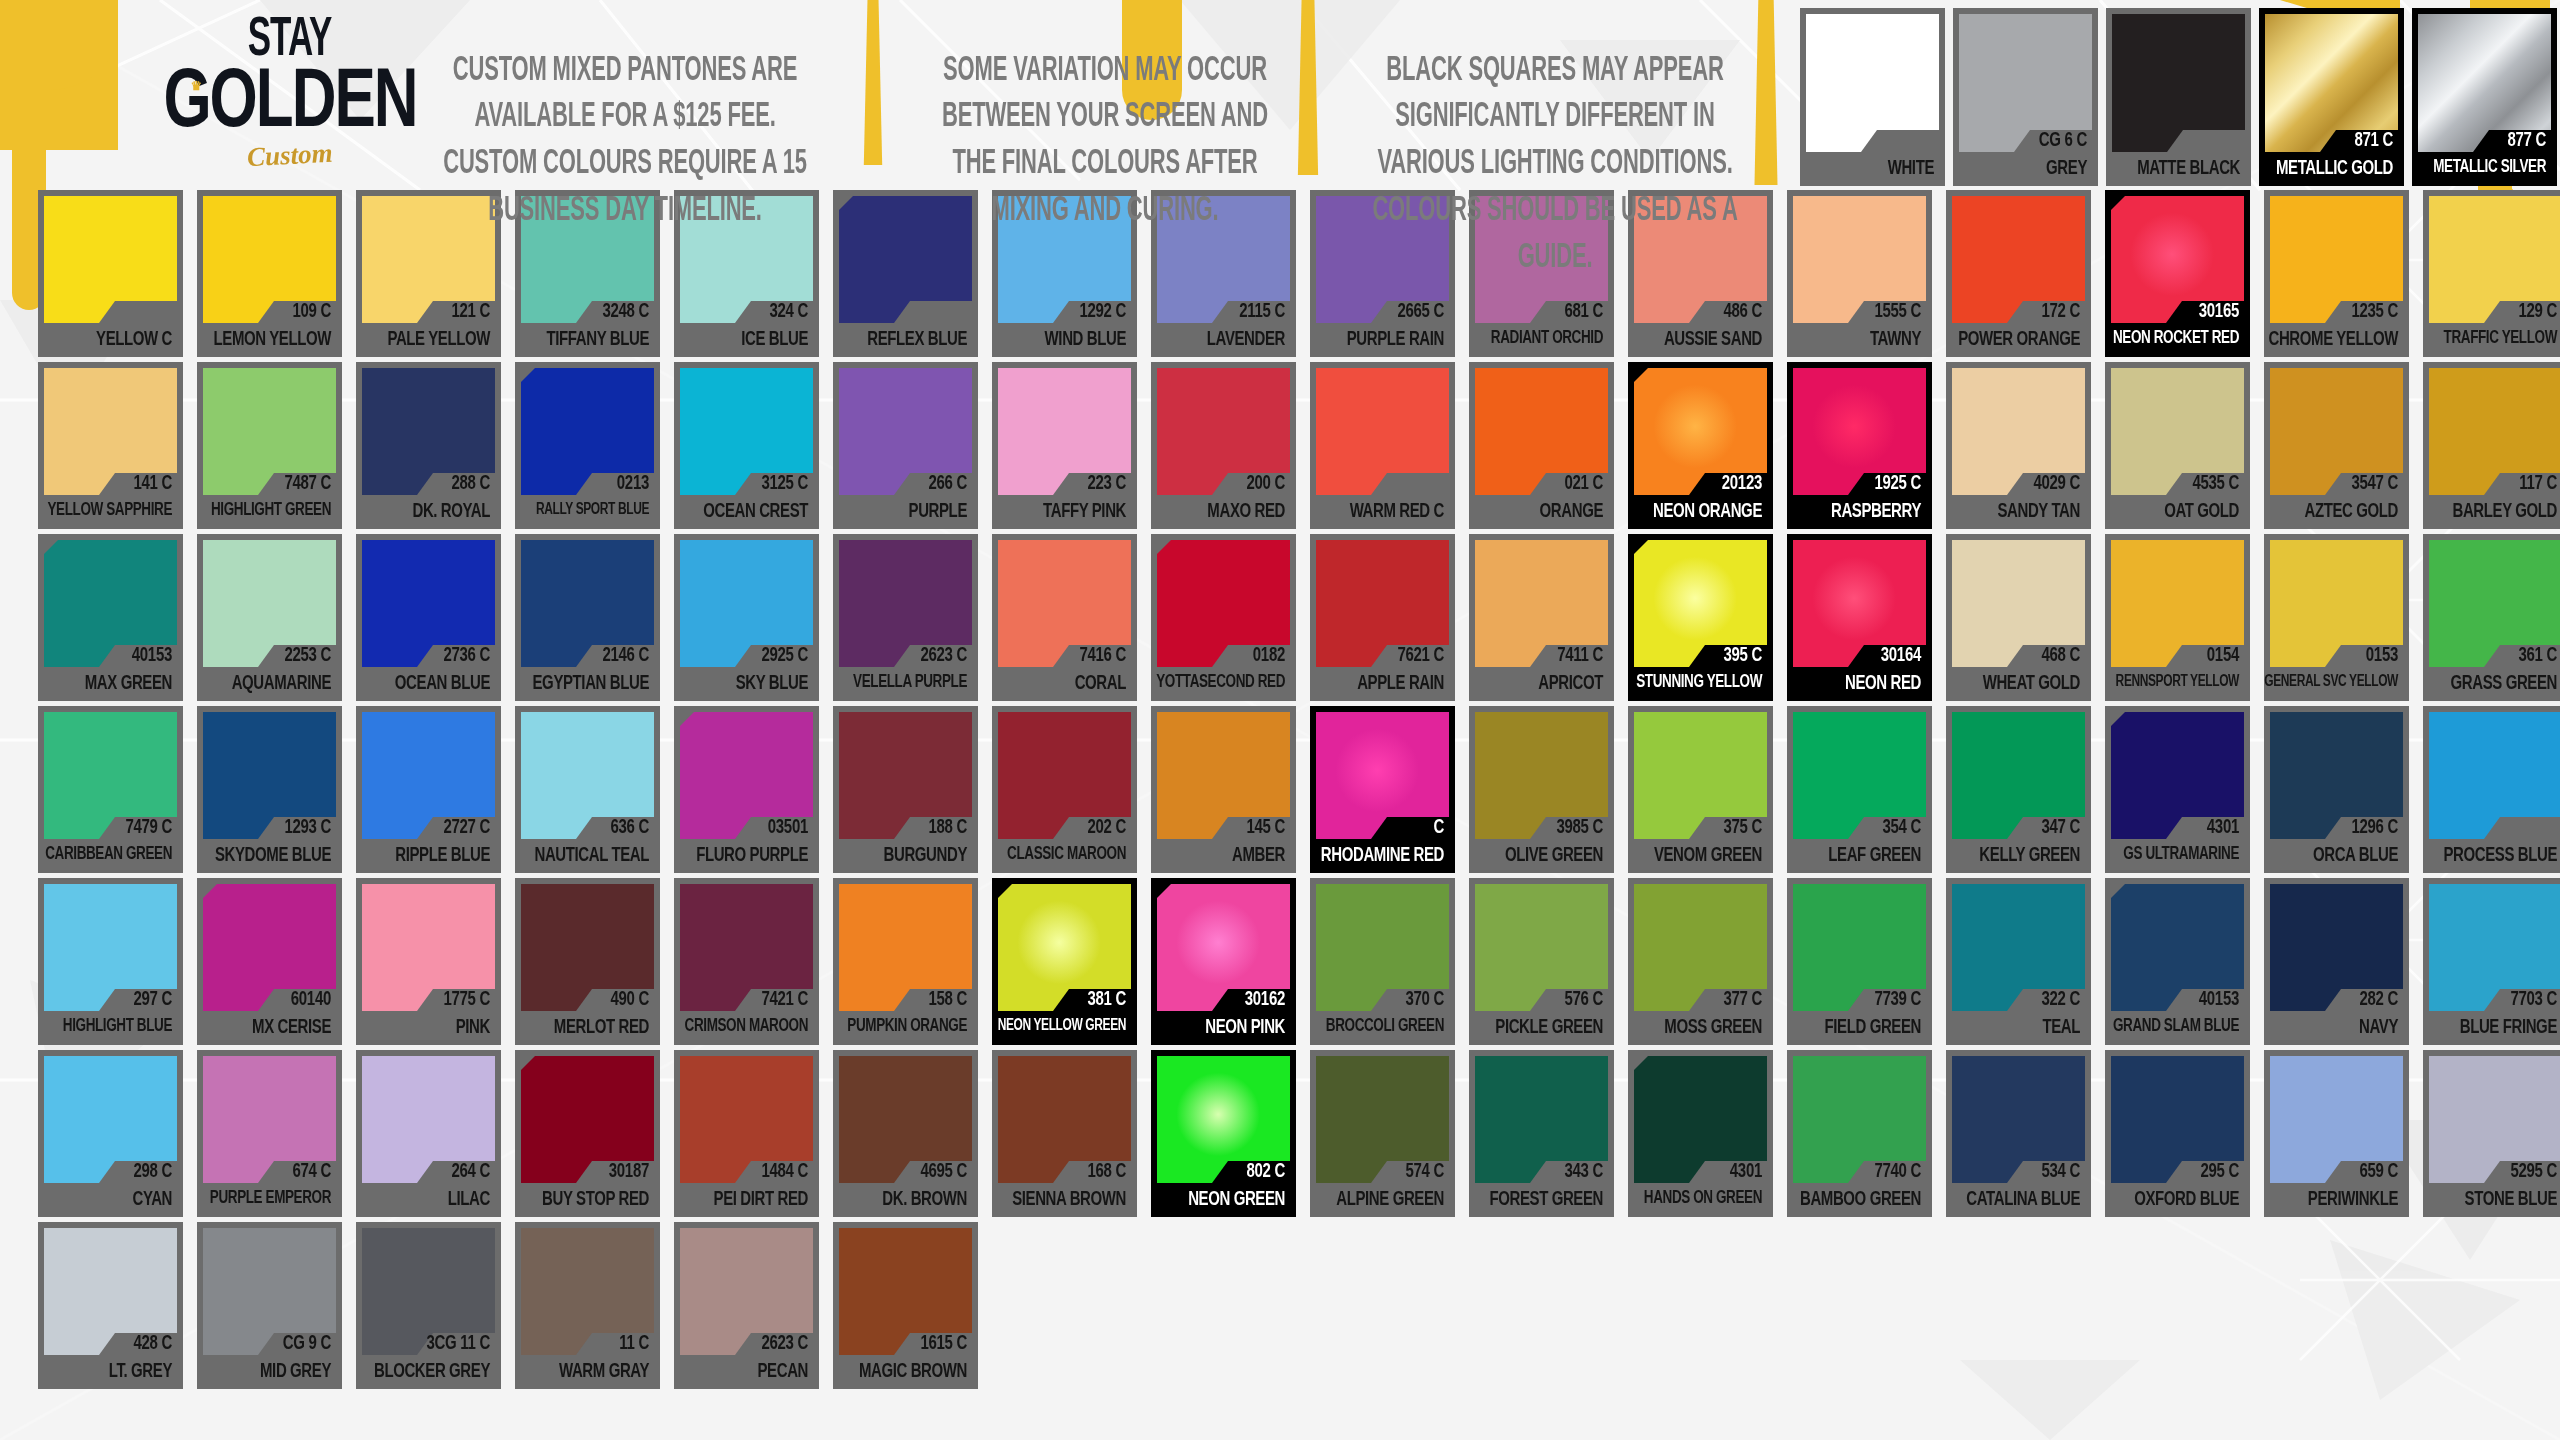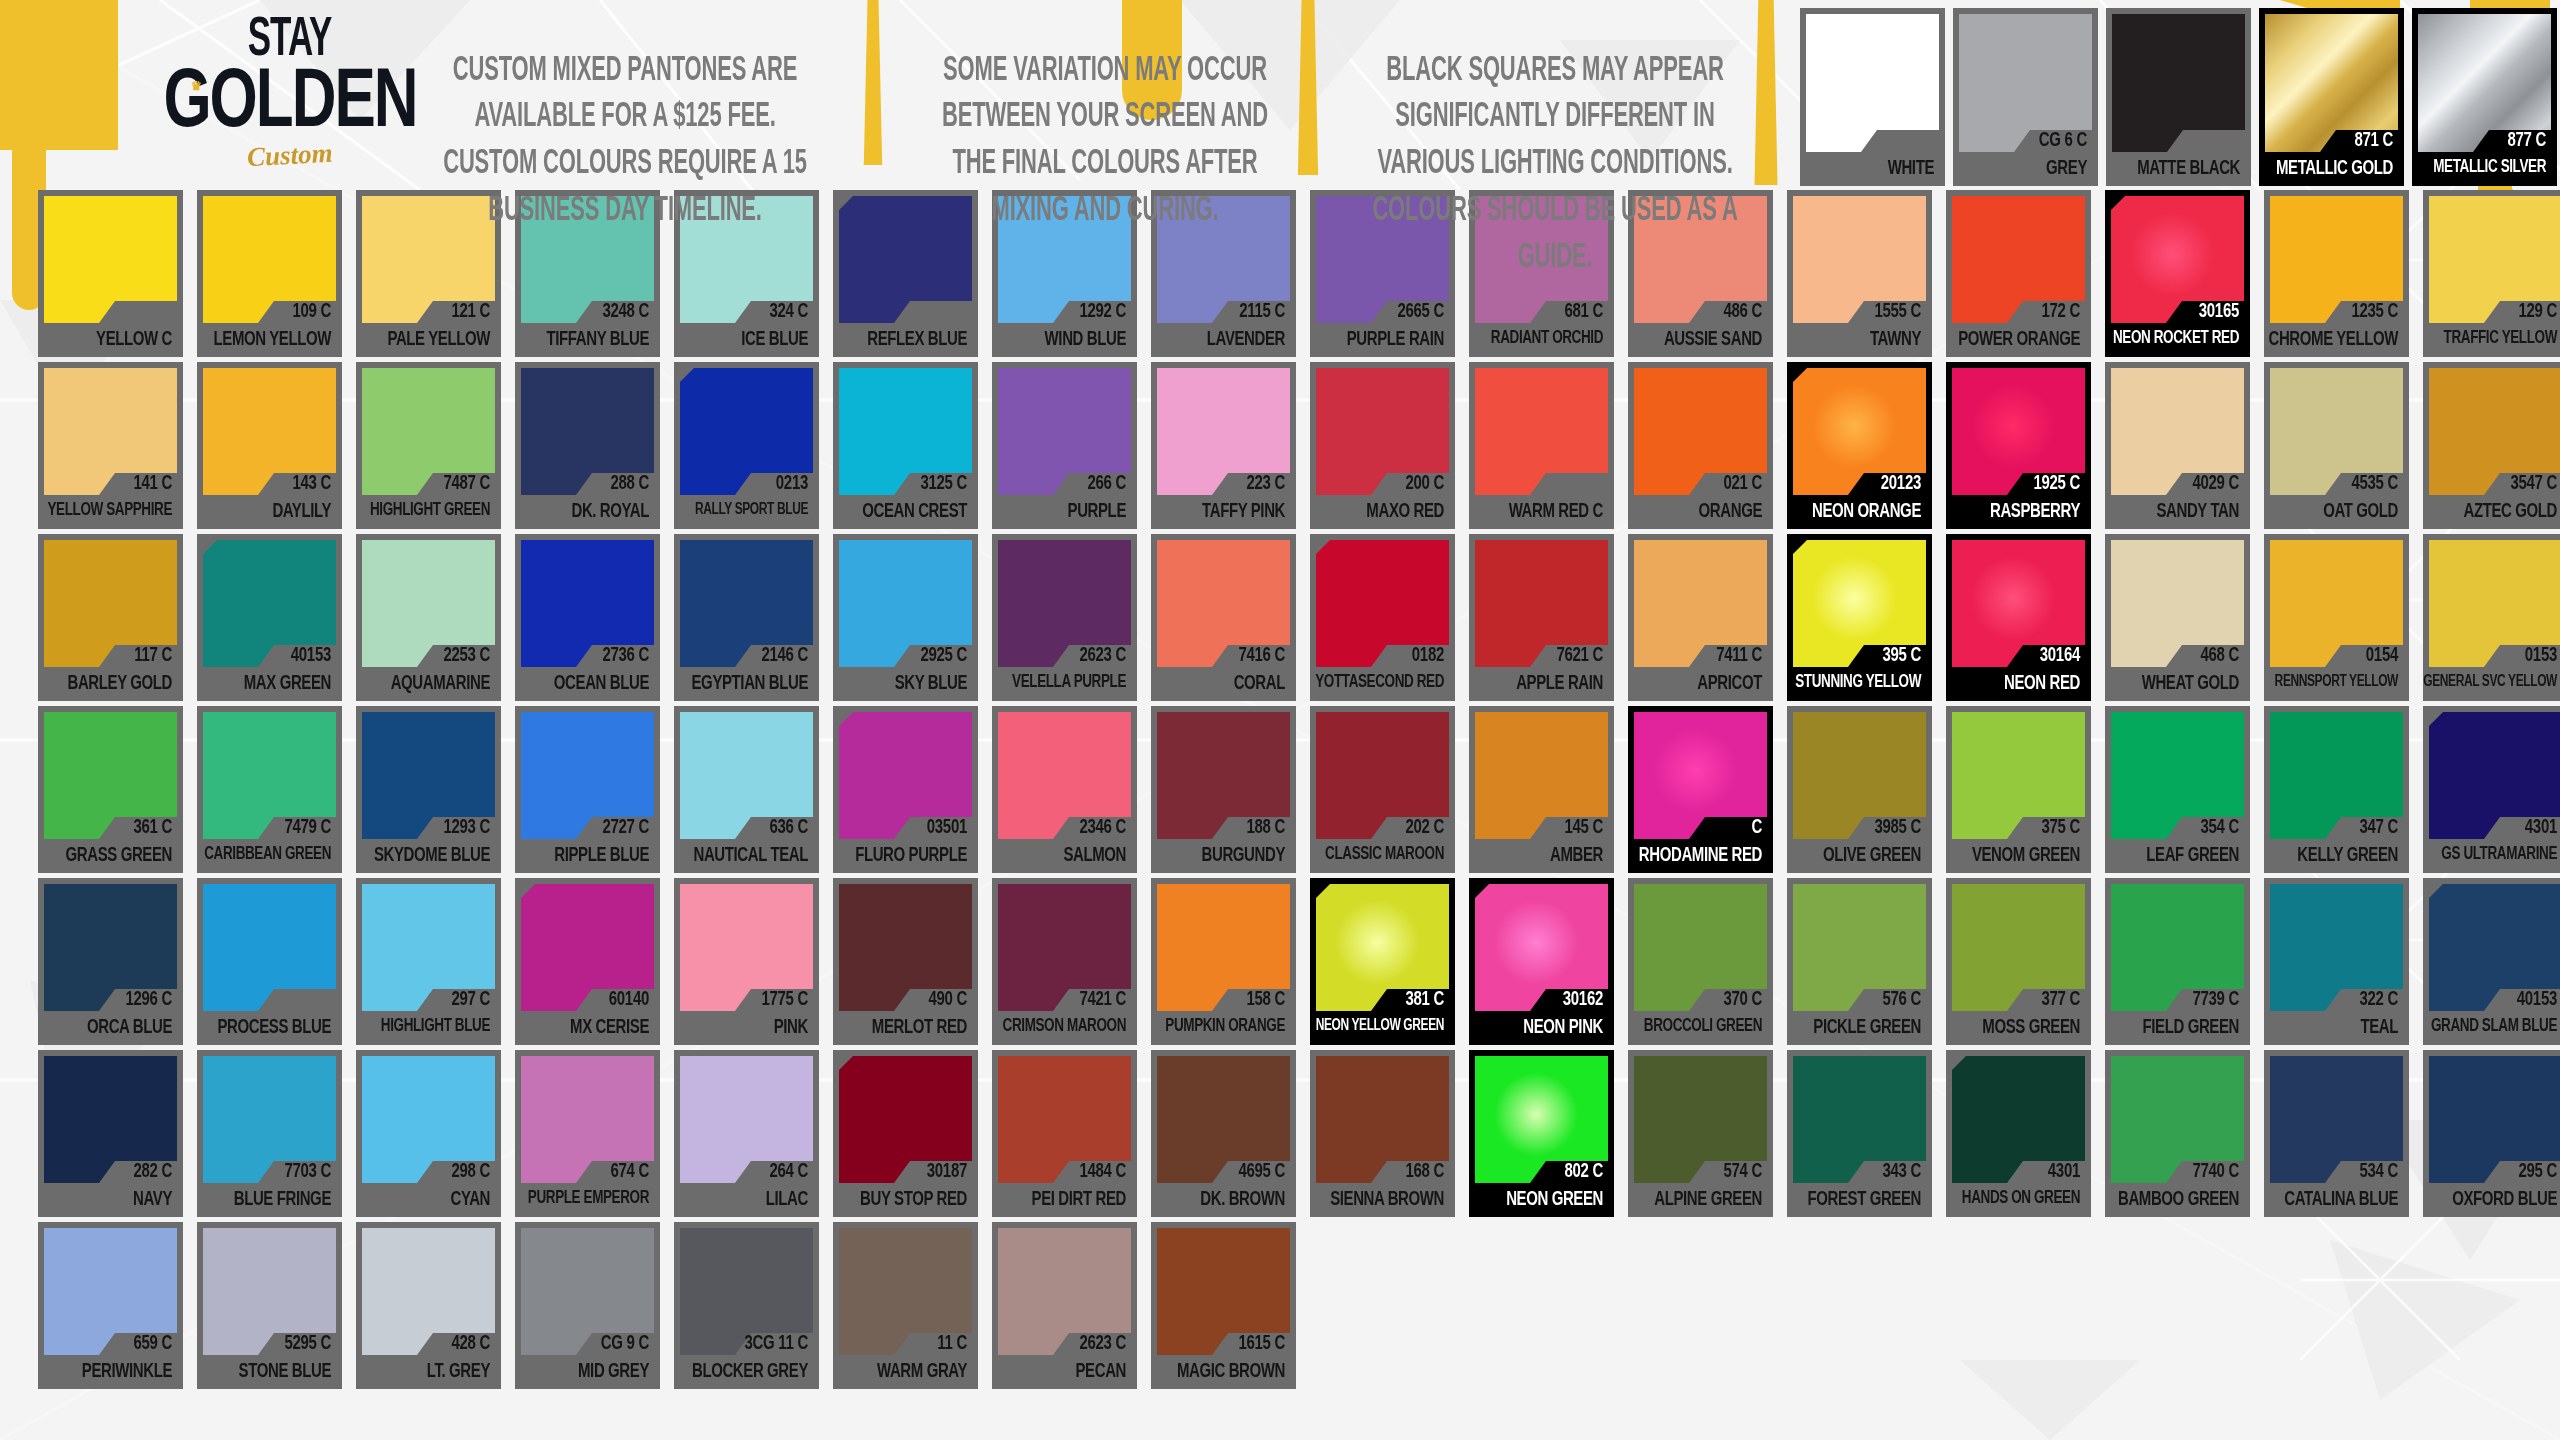--- a/index.html
+++ b/index.html
@@ -337,29 +337,20 @@
       <div class="frame"></div>
       <div class="fill" style="background: rgb(240, 200, 120);"></div>
       <div class="notch"></div>
       <div class="code">141 C</div>
       <div class="nameband">
         <span class="name" style="font-size: 13.5px;">YELLOW SAPPHIRE</span>
       </div>
     </div>
     <div class="sw">
       <div class="frame"></div>
-      <div class="fill" style="background: rgb(243, 180, 42);"></div>
-      <div class="notch"></div>
-      <div class="code">143 C</div>
-      <div class="nameband">
-        <span class="name">DAYLILY</span>
-      </div>
-    </div>
-    <div class="sw">
-      <div class="frame"></div>
       <div class="fill" style="background: rgb(141, 203, 108);"></div>
       <div class="notch"></div>
       <div class="code">7487 C</div>
       <div class="nameband">
         <span class="name" style="font-size: 13.5px;">HIGHLIGHT GREEN</span>
       </div>
     </div>
     <div class="sw">
       <div class="frame"></div>
       <div class="fill" style="background: rgb(40, 53, 99);"></div>
@@ -670,29 +661,20 @@
       <div class="frame"></div>
       <div class="fill" style="background: rgb(181, 43, 156);"></div>
       <div class="notch"></div>
       <div class="code">03501</div>
       <div class="nameband">
         <span class="name">FLURO PURPLE</span>
       </div>
     </div>
     <div class="sw">
       <div class="frame"></div>
-      <div class="fill" style="background: rgb(242, 97, 121);"></div>
-      <div class="notch"></div>
-      <div class="code">2346 C</div>
-      <div class="nameband">
-        <span class="name">SALMON</span>
-      </div>
-    </div>
-    <div class="sw">
-      <div class="frame"></div>
       <div class="fill" style="background: rgb(124, 43, 54);"></div>
       <div class="notch"></div>
       <div class="code">188 C</div>
       <div class="nameband">
         <span class="name">BURGUNDY</span>
       </div>
     </div>
     <div class="sw">
       <div class="frame"></div>
       <div class="fill" style="background: rgb(147, 34, 47);"></div>

